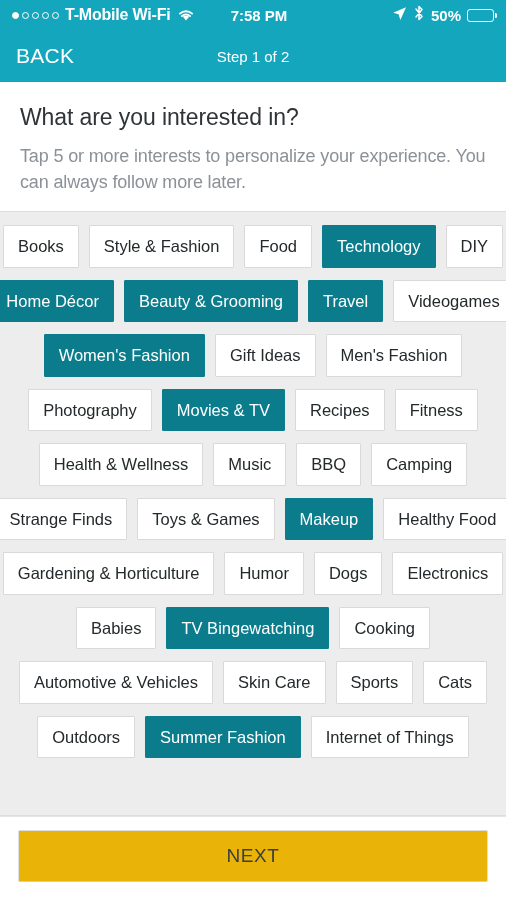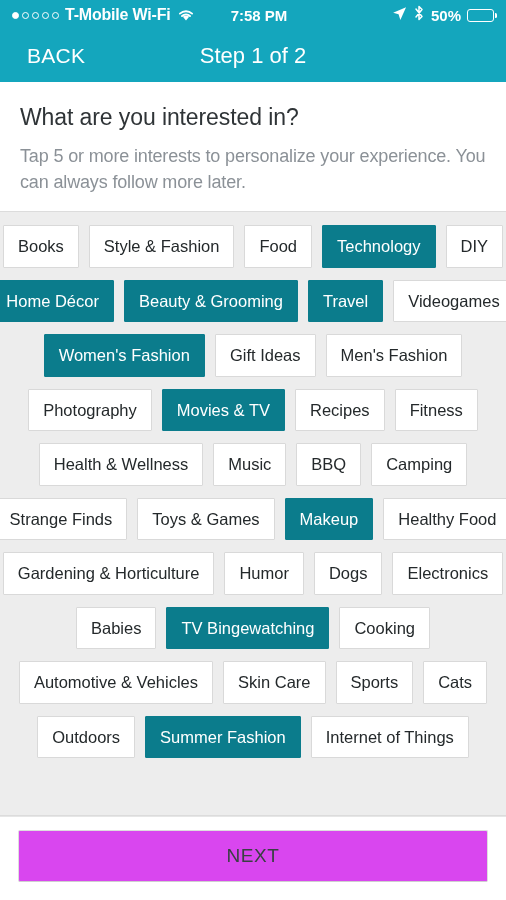--- a/index.html
+++ b/index.html
@@ -94,36 +94,36 @@
   }
 
   
   .nav-bar {
     height: 52px;
     flex: 0 0 52px;
     background: #14a6bd;
     color: #ffffff;
     display: flex;
     align-items: center;
-    padding: 0 27px;
+    padding: 0 16px;
     position: relative;
   }
   .back-button {
     font-size: 21px;
     font-weight: normal;
     letter-spacing: 0.3px;
     color: #ffffff;
     cursor: pointer;
     z-index: 2;
   }
   .nav-title {
     position: absolute;
     left: 0; right: 0;
     text-align: center;
-    font-size: 22px;
+    font-size: 15px;
     font-weight: normal;
     pointer-events: none;
   }
 
   
   .intro {
     background: #ffffff;
     padding: 22px 20px 16px 20px;
     flex: 0 0 auto;
   }
@@ -179,21 +179,21 @@
 
   
   .footer {
     flex: 0 0 auto;
     background: #ffffff;
     padding: 13px 18px 18px 18px;
     border-top: 1px solid #e6e6e6;
   }
   .next-button {
     width: 100%;
-    background: #d946ef;
+    background: #eab308;
     border: 1px solid #dedede;
     border-bottom-color: #cfcfcf;
     border-radius: 2px;
     color: #3a4043;
     font-size: 19px;
     letter-spacing: 0.6px;
     padding: 14px 0;
     text-align: center;
     cursor: pointer;
     font-family: "Liberation Sans", sans-serif;

